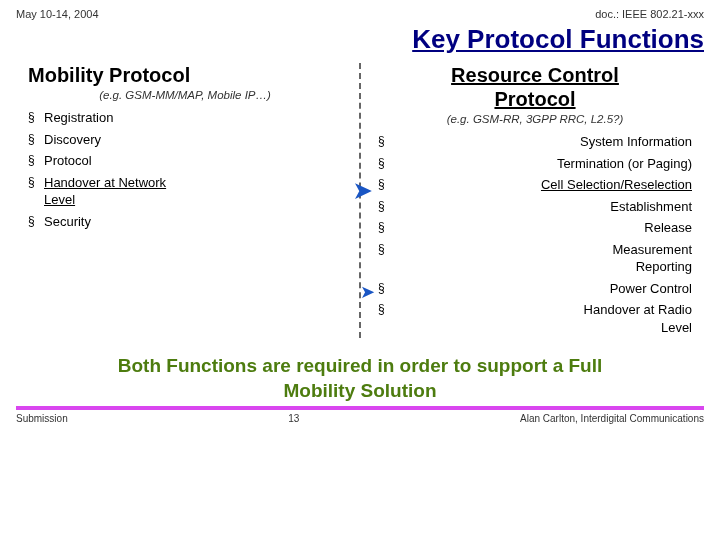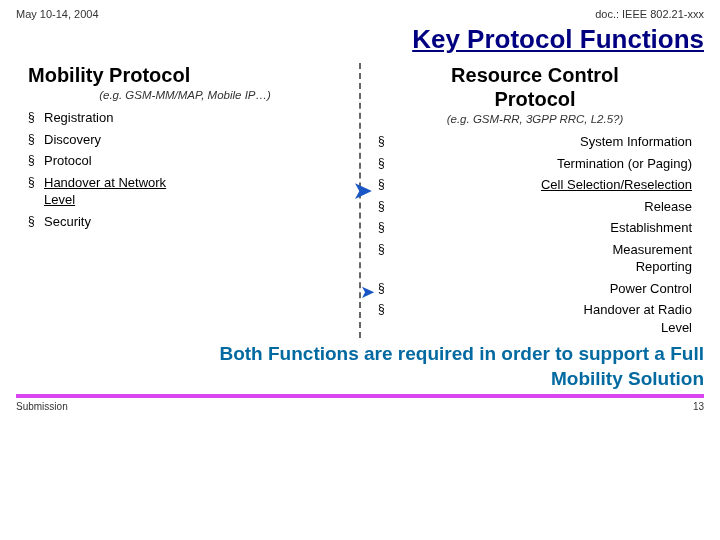--- a/index.html
+++ b/index.html
@@ -36,21 +36,21 @@
       color: #000080;
       margin-bottom: 8px;
       text-decoration: underline;
     }
 
     .two-col {
       display: flex;
       gap: 12px;
       width: 100%;
       position: relative;
-      margin-bottom: 4px;
+      margin-bottom: 16px;
     }
 
     .divider {
       position: absolute;
       left: 50%;
       top: 0;
       bottom: 0;
       width: 2px;
       border-left: 2px dashed #666;
       transform: translateX(-50%);
@@ -98,22 +98,22 @@
       font-size: 12px;
     }
 
     .underline-item {
       text-decoration: underline;
     }
 
     .both-functions {
       font-size: 19px;
       font-weight: bold;
-      color: #0369a1;
-      text-align: right;
+      color: #4d7c0f;
+      text-align: center;
       margin: 4px 0 2px 0;
       line-height: 1.3;
     }
 
     .footer-bar {
       display: flex;
       justify-content: space-between;
       align-items: center;
       font-size: 10px;
       color: #333;
@@ -151,41 +151,42 @@
         <li style="position:relative;">
           <span class="underline-item">Handover at Network<br>Level</span>
           
           <span style="position:absolute; right:-30px; top:4px; color:#1a56c4; font-size:22px; font-weight:bold;">➤</span>
         </li>
         <li>Security</li>
       </ul>
     </div>
 
     <div class="col col-right-title">
-      <div class="col-title" style="text-align:center;">Resource Control<br>Protocol</div>
+      <div class="col-title" style="text-align:center;text-decoration:underline;">Resource Control<br>Protocol</div>
       <div class="col-subtitle">(e.g. GSM-RR, 3GPP RRC, L2.5?)</div>
       <ul class="bullet-list" style="text-align:right;">
         <li>System Information</li>
         <li>Termination (or Paging)</li>
         <li><span class="underline-item">Cell Selection/Reselection</span></li>
+        <li>Establishment</li>
         <li>Release</li>
-        <li>Establishment</li>
         <li>Measurement<br>Reporting</li>
         <li style="position:relative;">
           <span style="position:absolute; left:-18px; top:2px; color:#1a56c4; font-size:18px;">➤</span>
           Power Control
         </li>
         <li>Handover at Radio<br>Level</li>
       </ul>
     </div>
   </div>
 
   <div class="both-functions">
     <span>Both Functions are required in order to support a Full</span><br>
     <span>Mobility Solution</span>
   </div>
 
   <div class="footer-bar">
     <span>Submission</span>
     <span>13</span>
+    <span>Alan Carlton, Interdigital Communications</span>
   </div>
 
 </div>
 
 </body></html>

